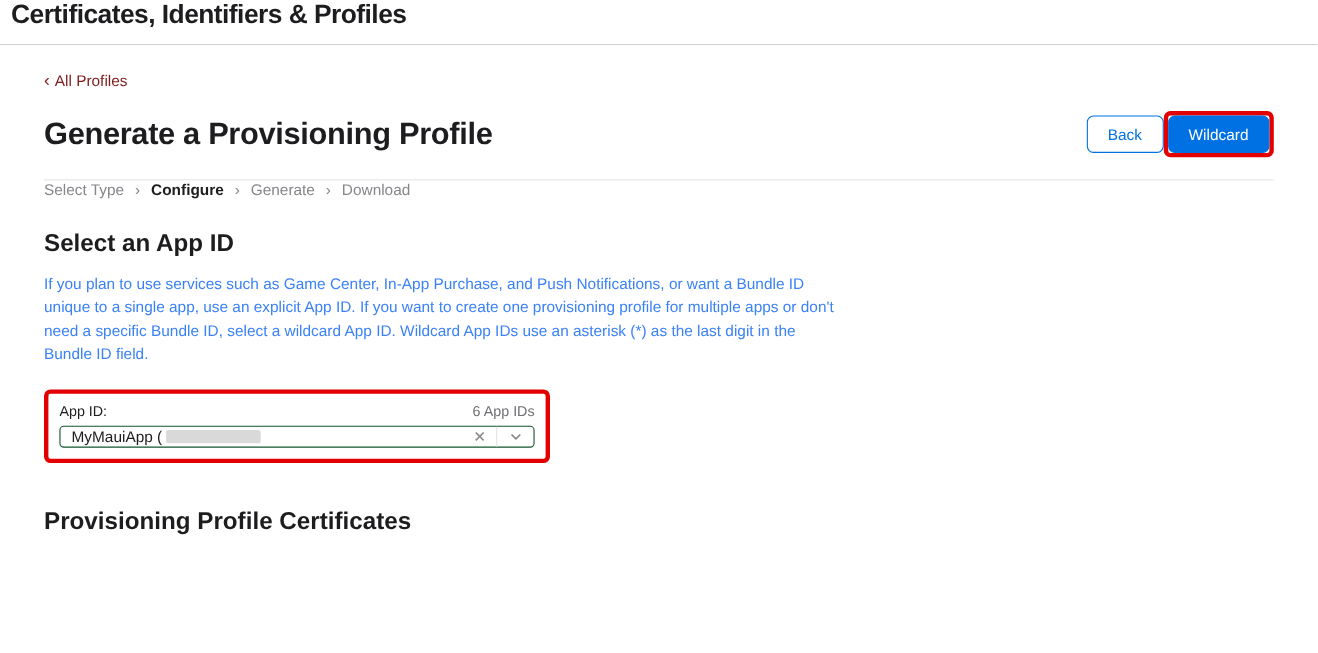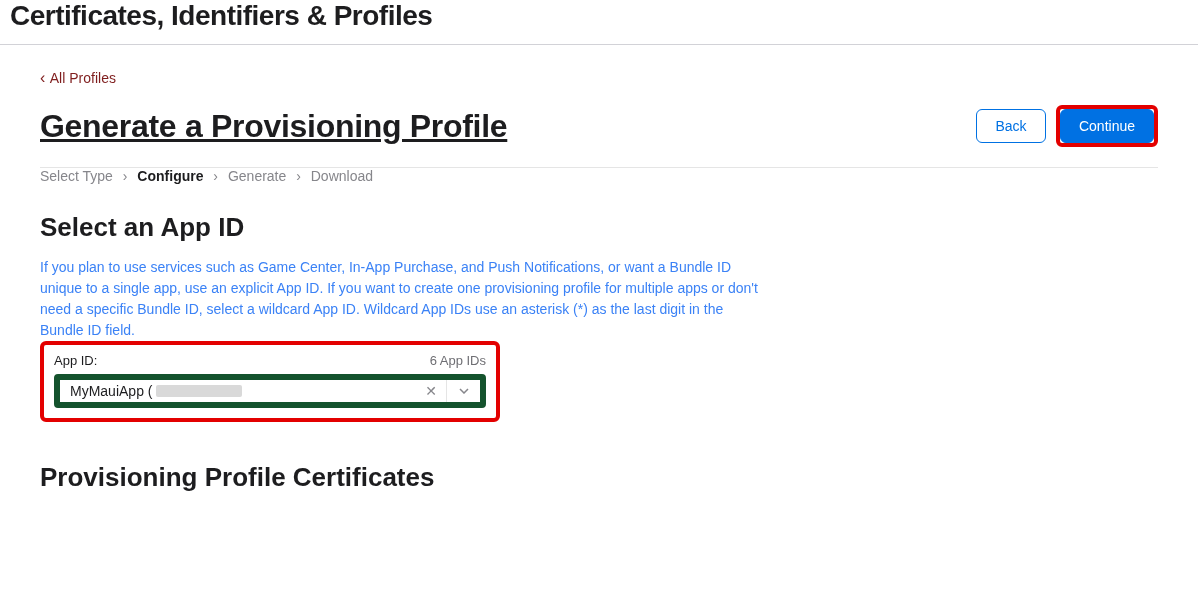--- a/index.html
+++ b/index.html
@@ -11,21 +11,21 @@
       font-family: -apple-system, BlinkMacSystemFont, "Segoe UI", Helvetica, Arial, sans-serif;
       background: #fff;
       color: #1d1d1f;
       width: 1198px;
     }
     .page-header {
       padding: 0 10px 12px 10px;
       border-bottom: 1px solid #d2d2d7;
     }
     .page-header h1 {
-      font-size: 28px;
+      font-size: 24px;
       font-weight: 700;
       letter-spacing: -0.5px;
     }
     .content {
       padding: 24px 40px;
     }
     .back-link {
       color: #7f1d1d;
       font-size: 14px;
       text-decoration: none;
@@ -38,28 +38,26 @@
       font-size: 16px;
     }
     .title-row {
       display: flex;
       justify-content: space-between;
       align-items: center;
       padding-bottom: 20px;
       border-bottom: 1px solid #e5e5e5;
     }
     .title-row h2 {
-      font-size: 32px;
+      font-size: 28px;
       font-weight: 700;
       letter-spacing: -0.3px;
-      text-decoration: underline;
     }
     .btn-group {
       display: flex;
-      gap: 10px;
       align-items: center;
       padding-left: 16px;
     }
     .btn {
       padding: 8px 18px;
       border-radius: 6px;
       font-size: 14px;
       font-weight: 400;
       cursor: pointer;
       border: 1px solid;
@@ -94,52 +92,53 @@
     }
     .breadcrumb .sep {
       display: inline-block;
       margin: 0 6px;
       color: #86868b;
     }
     .section {
       margin-top: 28px;
     }
     .section h3 {
-      font-size: 26px;
+      font-size: 22px;
       font-weight: 700;
       margin-bottom: 14px;
     }
     .section p {
       font-size: 14px;
       color: #3b82f6;
       line-height: 1.5;
       max-width: 720px;
     }
     .appid-block {
+      margin-top: 22px;
       padding: 8px 10px 10px 10px;
       width: 460px;
     }
     .appid-header {
       display: flex;
       justify-content: space-between;
       font-size: 13px;
       margin-bottom: 6px;
     }
     .appid-header .label {
       color: #1d1d1f;
     }
     .appid-header .count {
       color: #6e6e73;
     }
     .dropdown {
       display: flex;
       align-items: center;
-      border: 6px solid #14532d;
+      border: 1px solid #14532d;
       border-radius: 4px;
-      height: 34px;
+      height: 20px;
       background: #fff;
     }
     .dropdown-value {
       flex: 1;
       padding: 0 10px;
       font-size: 14px;
       color: #1d1d1f;
       display: flex;
       align-items: center;
       white-space: nowrap;
@@ -187,21 +186,21 @@
 
 <div class="content">
 
   <a class="back-link">All Profiles</a>
 
   <div class="title-row">
     <h2>Generate a Provisioning Profile</h2>
     <div class="btn-group">
       <div class="btn btn-secondary">Back</div>
       <div class="highlight-red">
-        <div class="btn btn-primary">Continue</div>
+        <div class="btn btn-primary">Wildcard</div>
       </div>
     </div>
   </div>
 
   <div class="breadcrumb">
     <span class="step">Select Type</span>
     <span class="sep">›</span>
     <span class="step active">Configure</span>
     <span class="sep">›</span>
     <span class="step">Generate</span>

